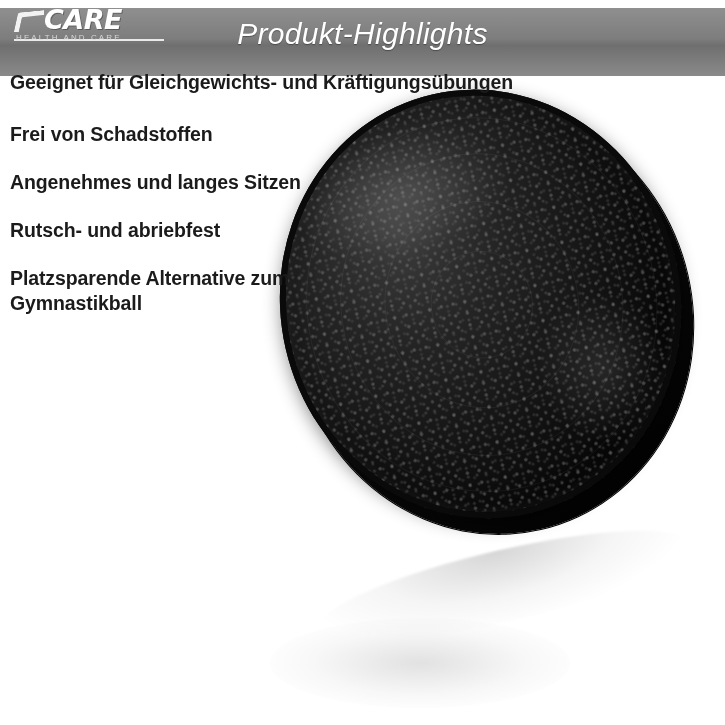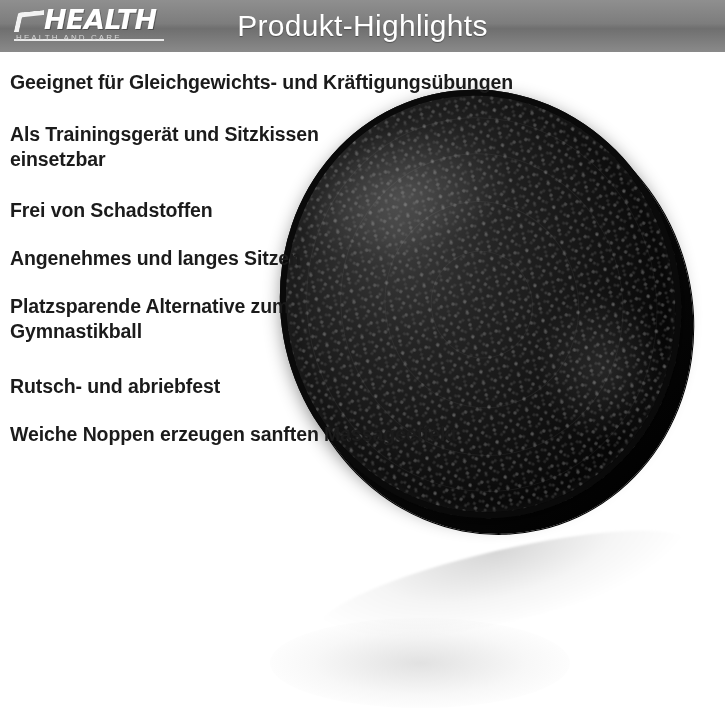--- a/index.html
+++ b/index.html
@@ -18,28 +18,29 @@
     position: relative;
     width: 725px;
     height: 725px;
     background: #ffffff;
     overflow: hidden;
   }
 
   
   .header {
     position: absolute;
-    top: 0;
+    top: 8px;
     left: 0;
     width: 725px;
-    height: 52px;
+    height: 68px;
     background: linear-gradient(to bottom, #8f8f8f 0%, #7d7d7d 45%, #6f6f6f 55%, #8a8a8a 100%);
     display: flex;
     align-items: center;
     box-sizing: border-box;
+    font-style: italic;
   }
   .header-title {
     position: absolute;
     left: 0;
     top: 0;
     width: 725px;
     height: 52px;
     line-height: 52px;
     text-align: center;
     color: #ffffff;
@@ -259,21 +260,21 @@
 
 <div class="page">
 
   <div class="header">
     <div class="header-title">Produkt-Highlights</div>
   </div>
 
   <div class="logo">
     <div class="logo-main">
       <span class="logo-swoosh"></span>
-      <span class="logo-text">HEALTH</span>
+      <span class="logo-text">CARE</span>
     </div>
     <div class="logo-sub-line"></div>
     <div class="logo-sub">HEALTH AND CARE</div>
   </div>
 
   <div class="product">
     <div class="disc-wrap">
       <div class="disc-side"></div>
       <div class="disc-top">
         <div class="nubs"></div>
@@ -286,21 +287,19 @@
         <div class="gloss"></div>
       </div>
       <div class="rim"></div>
     </div>
     <div class="reflection"></div>
   </div>
   <div class="bottom-shadow"></div>
 
   <div class="features">
     <p class="feature f1">Geeignet für Gleichgewichts- und Kräftigungsübungen</p>
-    <p class="feature f2">Als Trainingsgerät und Sitzkissen einsetzbar</p>
     <p class="feature f4">Frei von Schadstoffen</p>
     <p class="feature f3">Angenehmes und langes Sitzen</p>
+    <p class="feature f6">Rutsch- und abriebfest</p>
     <p class="feature f7">Platzsparende Alternative zum Gymnastikball</p>
-    <p class="feature f6">Rutsch- und abriebfest</p>
-    <p class="feature f9">Weiche Noppen erzeugen sanften Massageeffekt</p>
   </div>
 
 </div>
 
 </body></html>

